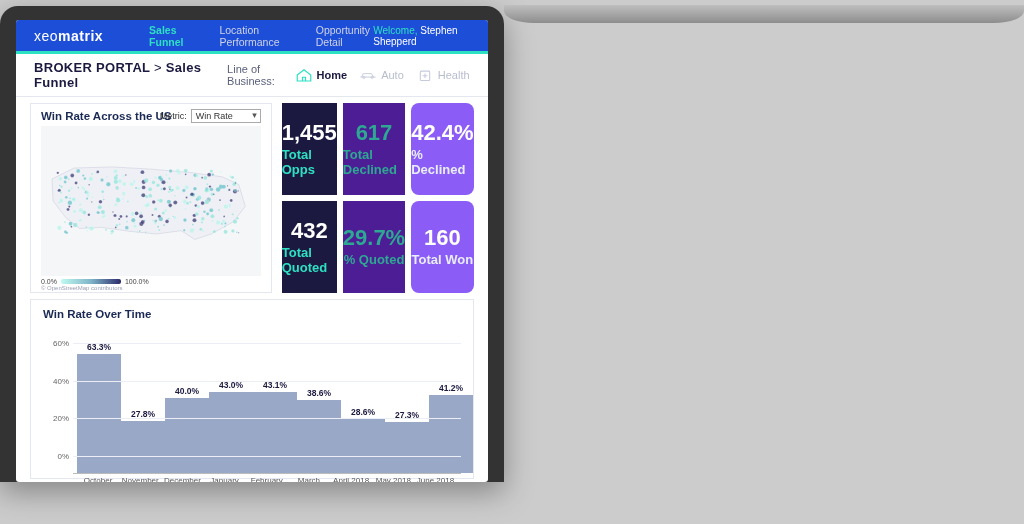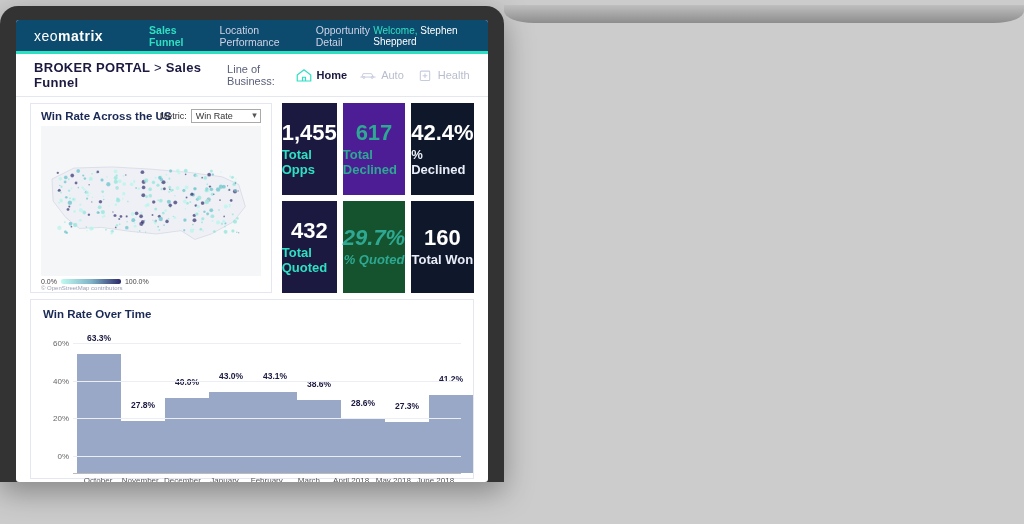--- a/index.html
+++ b/index.html
@@ -21,21 +21,21 @@
     background: #fff;
     border-radius: 3px;
     overflow: hidden;
     height: 462px;
     display: flex; flex-direction: column;
   }
   .base { height: 18px; background: linear-gradient(#bfbfbf,#8d8d8d); width: 980px; margin: 0 auto; border-radius: 0 0 30px 30px/0 0 12px 12px; position: relative; top: -1px; }
 
   
   .topnav {
-    background: #0c4a6e;
+    background: #1d4ed8;
     display: flex; align-items: center;
     height: 34px;
     padding: 0 18px;
     color: #fff;
     font-size: 11px;
     border-bottom: 3px solid #2ee0c2;
   }
   .brand { font-weight: 300; font-size: 14px; letter-spacing: 0.5px; }
   .brand b { font-weight: 700; }
   .navlinks { display: flex; gap: 26px; margin-left: 46px; }
@@ -92,24 +92,24 @@
   
   .kpis { flex: 1; display:grid; grid-template-columns: repeat(3,1fr); grid-template-rows: repeat(2,1fr); gap:6px; }
   .tile { display:flex; flex-direction:column; align-items:center; justify-content:center; color:#fff; }
   .tile .big { font-size:22px; font-weight:700; line-height:1; }
   .tile .lbl { font-size:13px; margin-top:3px; font-weight:600; }
   .t-navy { background:#1b1940; }
   .t-navy .lbl { color:#2ee0c2; }
   .t-mint { background:#4c1d95; color:#2ea892; }
   .t-mint .big { color:#2ea892; }
   .t-mint .lbl { color:#2ea892; }
-  .t-steel { background:#0f172a; }
+  .t-steel { background:#8b5cf6;border-radius:8px; }
   .t-steel .big { color:#fff; }
   .t-steel .lbl { color:#e9edf7; }
-  .t-mint2 { background:#14532d; color:#2ea892;font-style:italic;}
+  .t-mint2 { background:#4c1d95; color:#2ea892;}
   .t-mint2 .big { color:#2ea892;}
   .t-mint2 .lbl { color:#2ea892;}
 
   
   .chart-panel { flex: 1; padding: 8px 12px 4px 12px; }
   .chart-area {
      margin-top: 4px;
      height: 150px;
      position: relative;
      display:flex;
@@ -121,21 +121,21 @@
      color:#666;
   }
   .ytick { position:absolute; right:4px; transform:translateY(-50%); }
   .plot {
      flex:1;
      position:relative;
      border-bottom:1px solid #bbb;
   }
   .gridline { position:absolute; left:0; right:0; border-top:1px solid #eceef5; }
   .bars { position:absolute; inset:0; display:flex; align-items:flex-end; justify-content:space-around; padding: 0 4px;}
-  .barwrap { display:flex; flex-direction:column; align-items:center; width: 60px; gap: 9px;}
+  .barwrap { display:flex; flex-direction:column; align-items:center; width: 60px;}
   .bar { width: 44px; background:#9aa8c7; }
   .barlbl { font-size:8.5px; color:#1b1940; font-weight:600; margin-bottom:2px;}
   .xcat { position:absolute; top:100%; left:0; right:0; display:flex; justify-content:space-around; padding:3px 4px 0 4px; font-size:8px; color:#555;}
   .xcat span { width:60px; text-align:center; }
 </style>
 </head>
 <body>
 
 <div class="laptop">
   <div class="screen">

